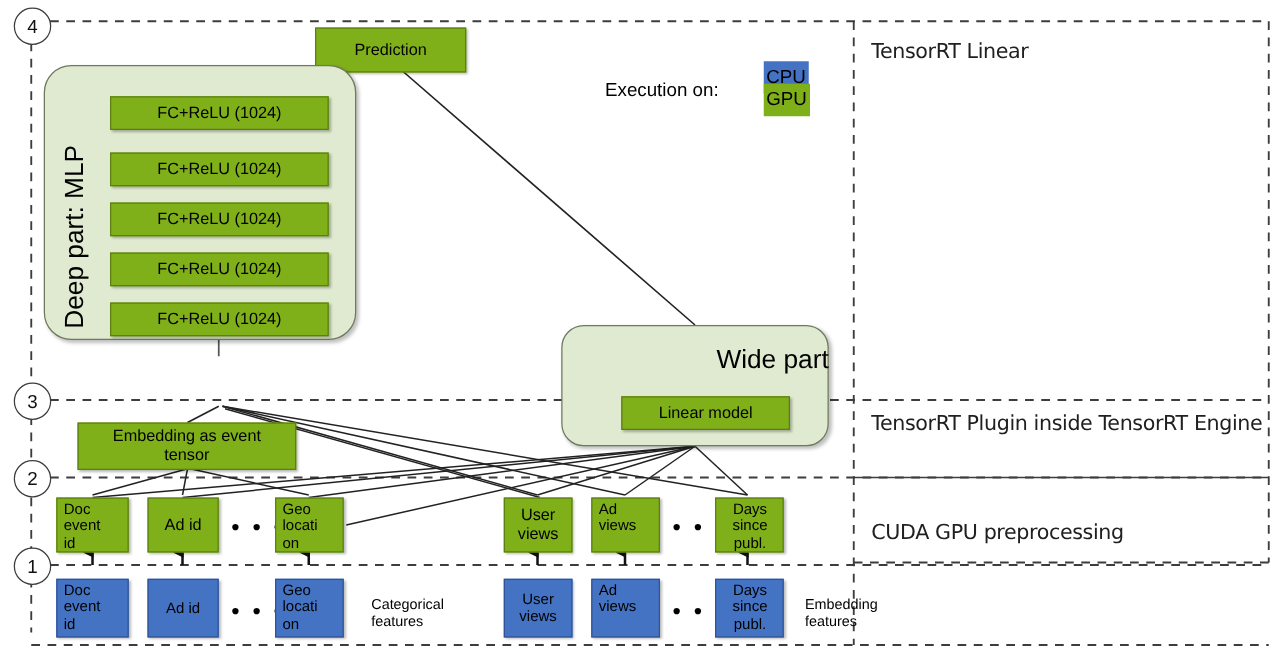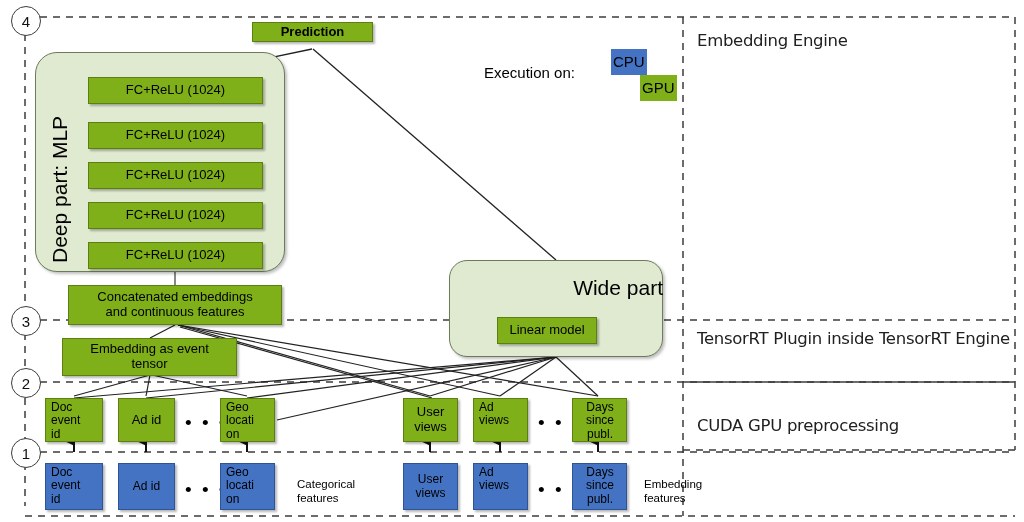--- a/index.html
+++ b/index.html
@@ -202,29 +202,29 @@
   <div class="circle-num" style="left:11px; top:306px;">
       <span>3</span>
     </div>
   <div class="circle-num" style="left:11px; top:368px;">
       <span>2</span>
     </div>
   <div class="circle-num" style="left:11px; top:438px;">
       <span>1</span>
     </div>
 
-  <div class="side-label" style="left:697px; top:31px;">Embedding Engine</div>
+  <div class="side-label" style="left:697px; top:31px;">TensorRT Linear</div>
   <div class="side-label" style="left:697px; top:329px;">TensorRT Plugin inside TensorRT Engine</div>
   <div class="side-label" style="left:697px; top:416px;">CUDA GPU preprocessing</div>
 
   <div class="legend-text" style="left:484px; top:64px;">Execution on:</div>
   <div class="chip chip-cpu" style="left:611px; top:49px;">CPU</div>
-  <div class="chip chip-gpu" style="left:611px; top:75px;margin-left:29px;">GPU</div>
-
-  <div class="box green-box" style="left:252px; top:22px; width:121px; height:20px;font-weight:bold;">
+  <div class="chip chip-gpu" style="left:611px; top:67px;">GPU</div>
+
+  <div class="box green-box" style="left:252px; top:22px; width:121px; height:36px;">
     <span>Prediction</span>
   </div>
 
   <div class="rounded-panel" style="left:35px; top:52px; width:250px; height:220px;"></div>
   <div class="vert-label" style="left:48px; top:63px; height:200px;">Deep part: MLP</div>
 
   <div class="box green-box" style="left:88px; top:77px;  width:175px; height:27px;">
       <span>FC+ReLU (1024)</span>
     </div>
   <div class="box green-box" style="left:88px; top:122px; width:175px; height:27px;">
@@ -233,33 +233,29 @@
   <div class="box green-box" style="left:88px; top:162px; width:175px; height:27px;">
       <span>FC+ReLU (1024)</span>
     </div>
   <div class="box green-box" style="left:88px; top:202px; width:175px; height:27px;">
       <span>FC+ReLU (1024)</span>
     </div>
   <div class="box green-box" style="left:88px; top:242px; width:175px; height:27px;">
       <span>FC+ReLU (1024)</span>
     </div>
 
-  <div class="box green-box" style="left:68px; top:285px; width:214px; height:40px; flex-direction:column;">
-    <span>Concatenated embeddings</span>
-    <span>and continuous features</span>
-  </div>
 
   <div class="box green-box" style="left:62px; top:338px; width:175px; height:38px; flex-direction:column;">
     <span>Embedding as event</span>
     <span>tensor</span>
   </div>
 
   <div class="rounded-panel" style="left:449px; top:260px; width:214px; height:97px; border-radius:18px;"></div>
   <div class="plain-text" style="left:449px; top:276px; width:214px; text-align:right; font-size:21px;">Wide part</div>
-  <div class="box green-box" style="left:497px; top:317px; width:100px; height:27px;">
+  <div class="box green-box" style="left:497px; top:317px; width:135px; height:27px;">
     <span>Linear model</span>
   </div>
 
   <div class="box green-box feat-box" style="left:45px; top:398px; width:58px; height:44px; flex-direction:column;">
     <span>Doc</span>
     <span>event</span>
     <span>id</span>
   </div>
   <div class="box green-box" style="left:118px; top:398px; width:57px; height:44px;">
     <span>Ad id</span>

